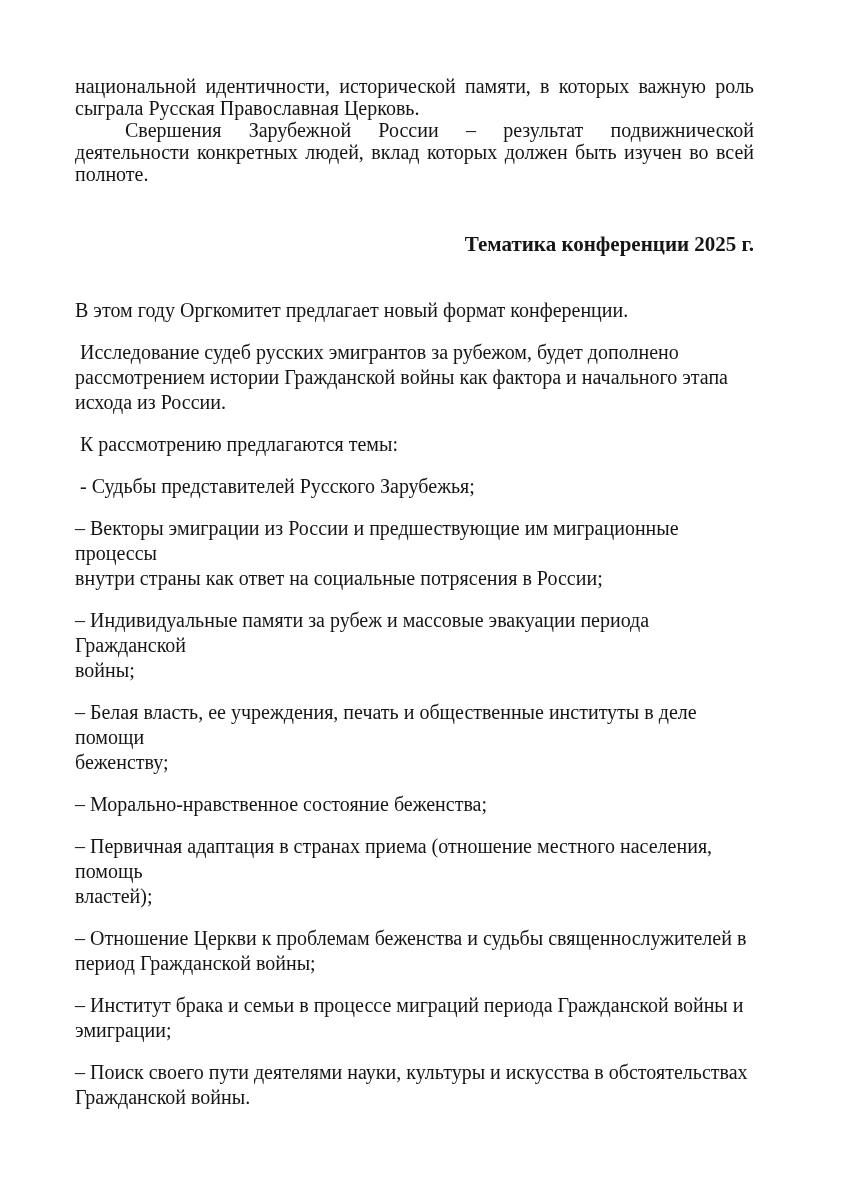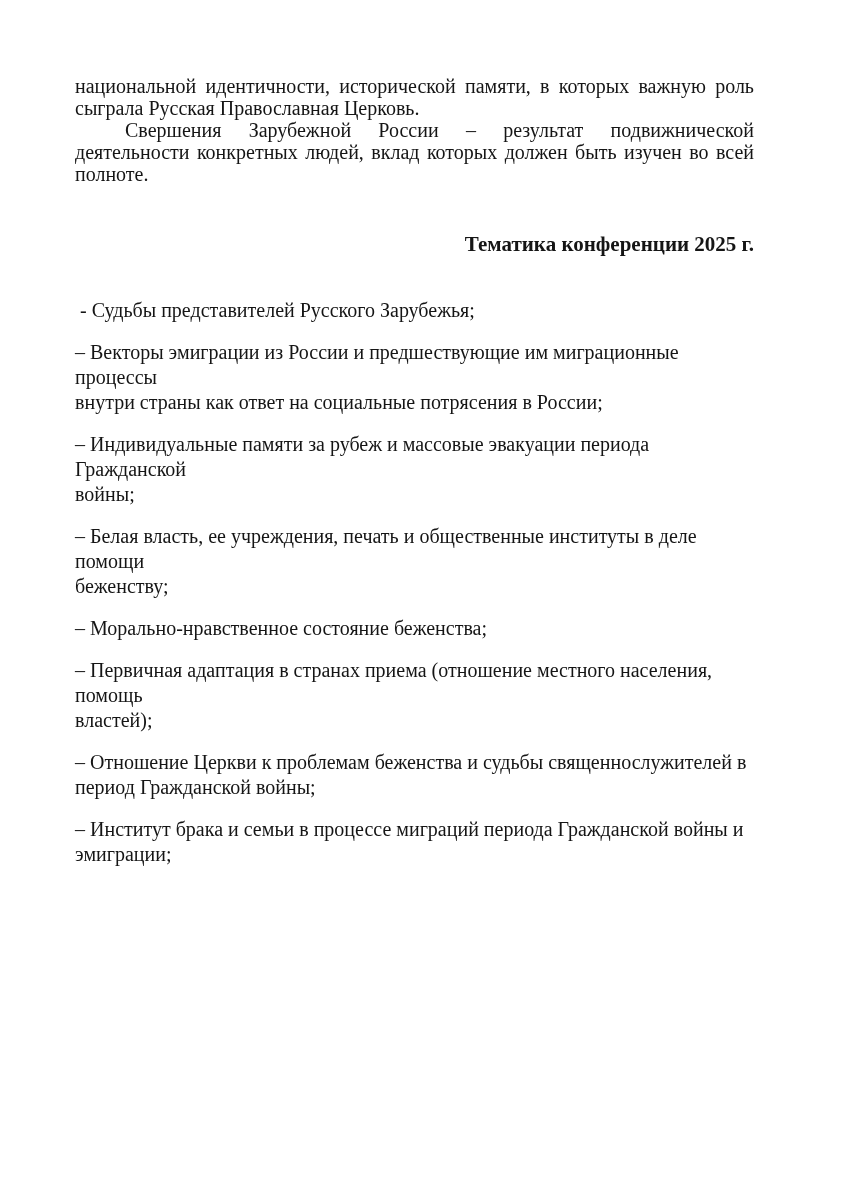--- a/index.html
+++ b/index.html
@@ -48,30 +48,37 @@
 <div class="page">
 
   <div class="intro">
     <p>национальной идентичности, исторической памяти, в которых важную роль сыграла Русская Православная Церковь.</p>
     <p class="first-indent">Свершения Зарубежной России – результат подвижнической деятельности конкретных людей, вклад которых должен быть изучен во всей полноте.</p>
   </div>
 
   <h1 class="heading">Тематика конференции 2025 г.</h1>
 
   <div class="bodytext">
+    <p>В этом году Оргкомитет предлагает новый формат конференции.</p>
+    <p> Исследование судеб русских эмигрантов за рубежом, будет дополнено
+рассмотрением истории Гражданской войны как фактора и начального этапа
+исхода из России.</p>
+    <p> К рассмотрению предлагаются темы:</p>
     <p> - Судьбы представителей Русского Зарубежья;</p>
 
     <p>– Векторы эмиграции из России и предшествующие им миграционные процессы
 внутри страны как ответ на социальные потрясения в России;</p>
     <p>– Индивидуальные памяти за рубеж и массовые эвакуации периода Гражданской
 войны;</p>
     <p>– Белая власть, ее учреждения, печать и общественные институты в деле помощи
 беженству;</p>
     <p>– Морально-нравственное состояние беженства;</p>
     <p>– Первичная адаптация в странах приема (отношение местного населения, помощь
 властей);</p>
     <p>– Отношение Церкви к проблемам беженства и судьбы священнослужителей в
 период Гражданской войны;</p>
     <p>– Институт брака и семьи в процессе миграций периода Гражданской войны и
 эмиграции;</p>
+    <p>– Поиск своего пути деятелями науки, культуры и искусства в обстоятельствах
+Гражданской войны.</p>
   </div>
 
 </div>
 
 </body></html>

